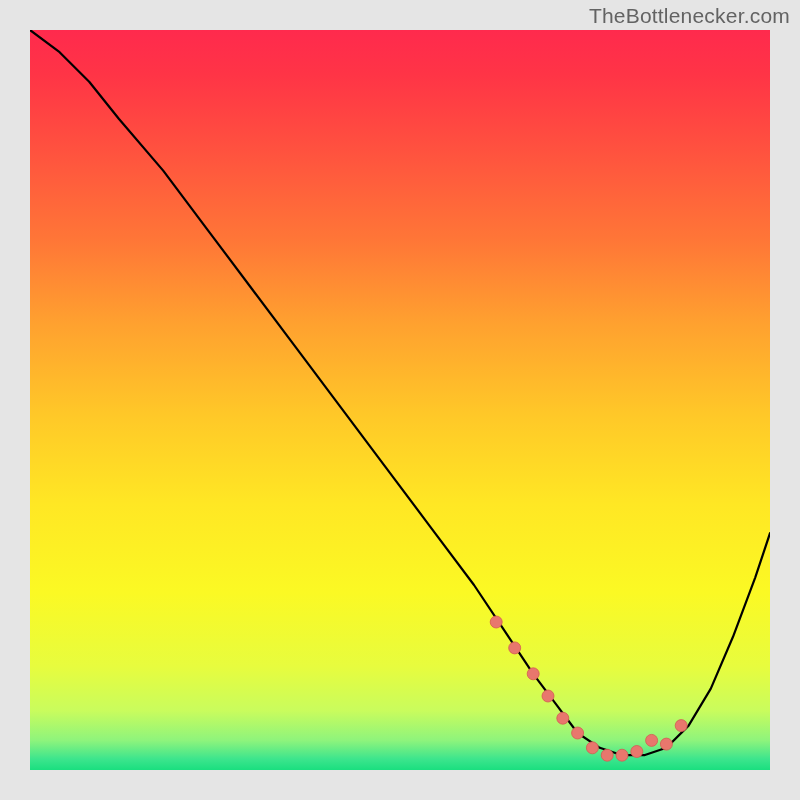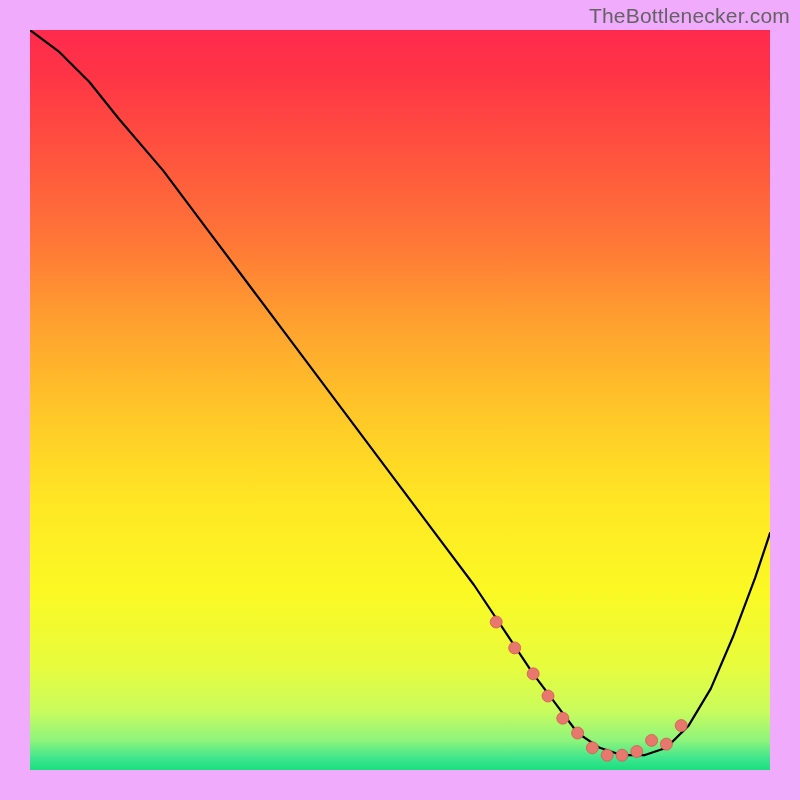--- a/index.html
+++ b/index.html
@@ -8,21 +8,21 @@
     width: 800px;
     height: 800px;
     background: #000;
     overflow: hidden;
     font-family: Arial, Helvetica, sans-serif;
   }
   .frame {
     position: relative;
     width: 800px;
     height: 800px;
-    background: #f0abfc;
+    background: #e5e5e5;
   }
   .watermark {
     position: absolute;
     top: 4px;
     right: 10px;
     color: #636363;
     font-size: 21px;
     font-weight: 400;
     letter-spacing: 0.2px;
     z-index: 20;

